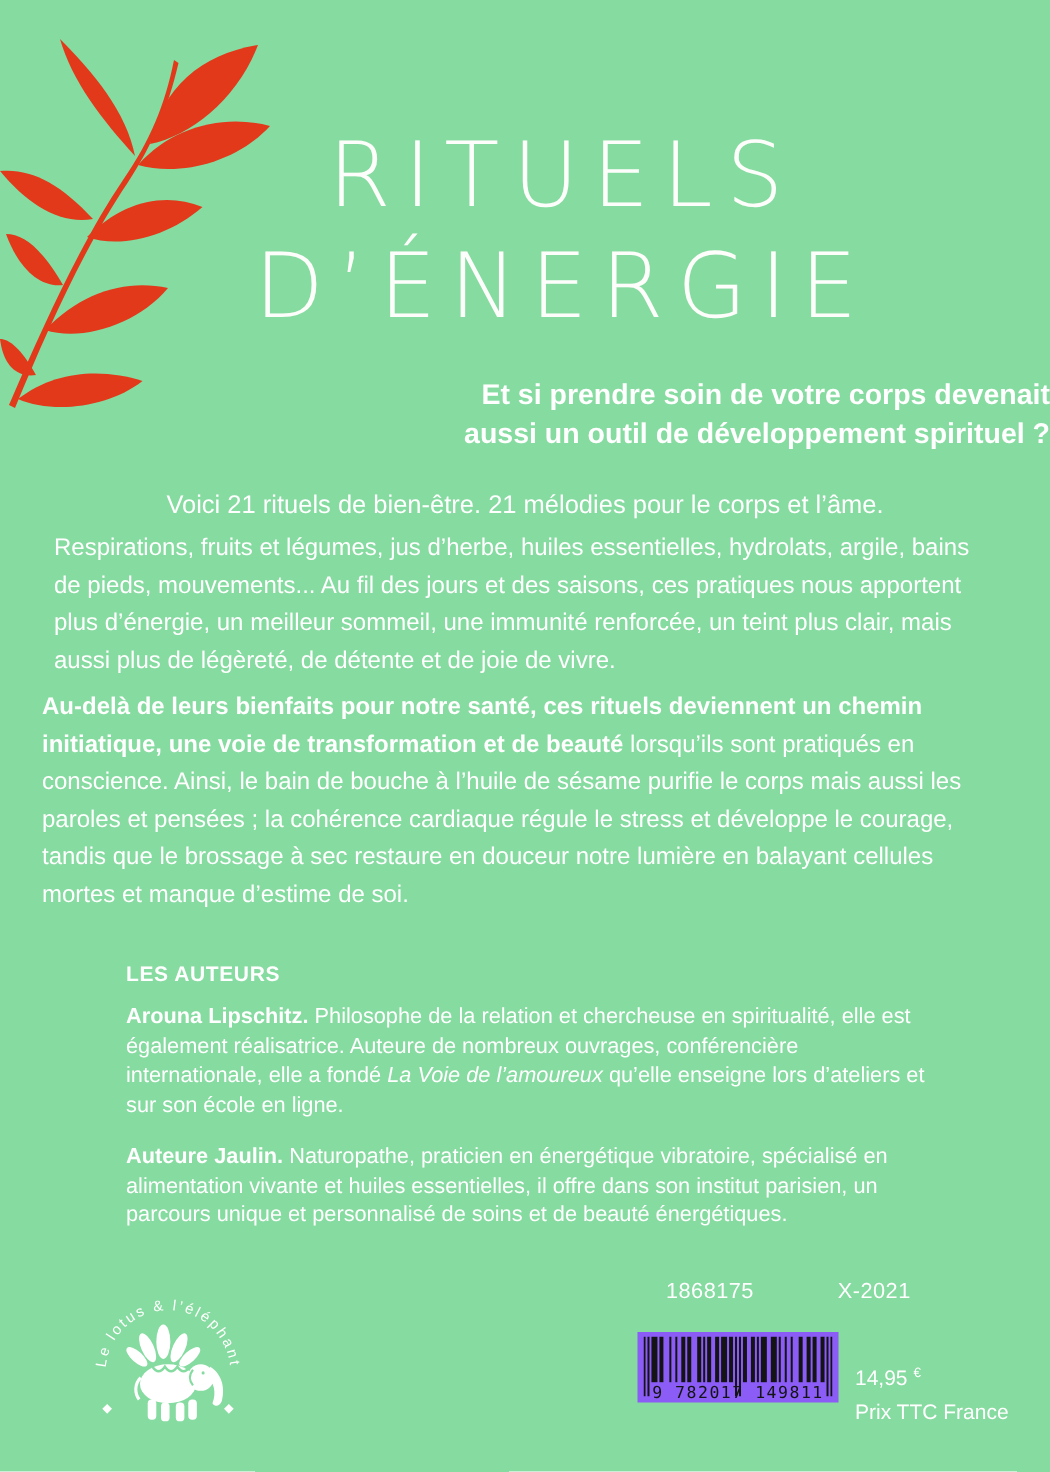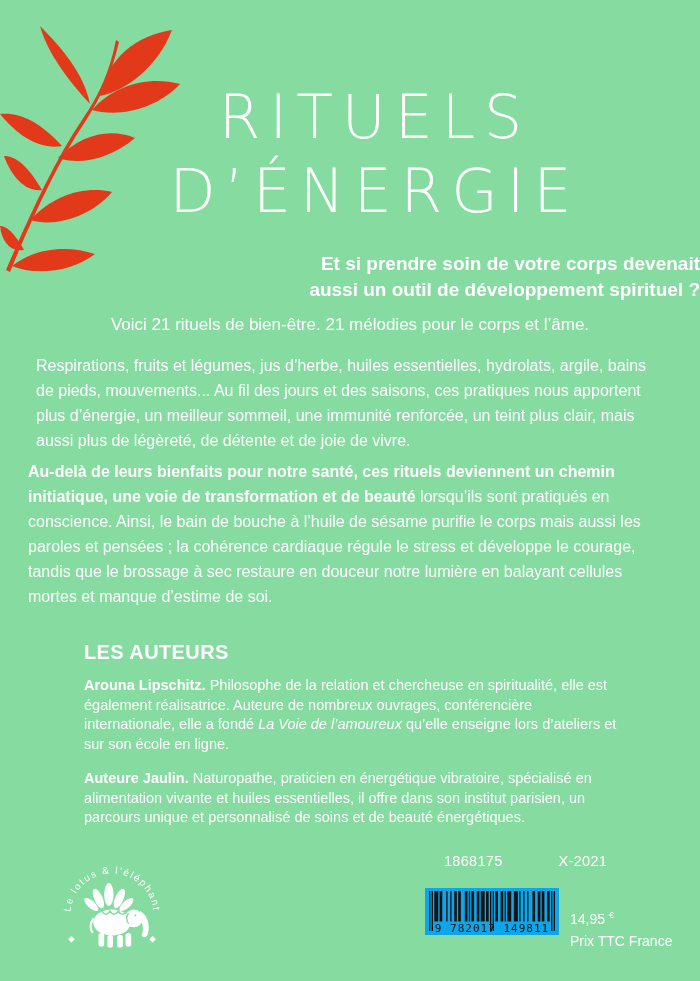--- a/index.html
+++ b/index.html
@@ -12,36 +12,36 @@
   .title {
     position:absolute; top:40px; left:25px; width:700px; text-align:center;
     font-family:"DejaVu Sans","Liberation Sans",sans-serif;
     font-weight:200; font-size:60px; line-height:74px; letter-spacing:9px;
     white-space:pre-line; color:#fdfefb;
   }
   .hook {
     position:absolute; top:232px; left:0; width:700px; text-align:right;
     font-weight:700; font-size:19px; line-height:26px; white-space:pre-line;
   }
-  .tagline { position:absolute; top:298px; left:0; width:700px; text-align:center; font-size:17px; }
+  .tagline { position:absolute; top:310px; left:0; width:700px; text-align:center; font-size:17px; }
   .para { position:absolute; left:50%; transform:translateX(-50%); text-align:left; font-size:16px; line-height:25px; }
   .para1 { top:337px; width:628px; }
   .para2 { top:443px; width:644px; }
   .para2 b { font-weight:700; }
   .authors { position:absolute; left:84px; top:641px; width:535px; text-align:left; }
-  .authors-heading { font-size:20px; font-weight:700; letter-spacing:.4px; margin:0 0 12px 0; }
+  .authors-heading { font-size:14px; font-weight:700; letter-spacing:.4px; margin:0 0 12px 0; }
   .bio { font-size:14.5px; line-height:19.5px; margin:0 0 15px 0; }
   .bio b { font-weight:700; }
   .bio i { font-style:italic; }
   .logo { position:absolute; left:60px; top:856px; width:104px; height:104px; }
   .isbn-block { position:absolute; left:444px; top:851px; font-size:14.5px; line-height:20px; letter-spacing:.3px; }
   .isbn-refs { display:flex; gap:56px; }
   .barcode {
     position:absolute; left:425px; top:888px; width:134px; height:47px;
-    background:#0ea5e9; box-sizing:border-box; padding:3px 4px 0 4px;
+    background:#8b5cf6; box-sizing:border-box; padding:3px 4px 0 4px;
   }
   .barcode svg { display:block; width:126px; height:40px; }
   .barcode-digits {
     position:absolute; bottom:1px; left:0; width:100%; text-align:center;
     font-family:"DejaVu Sans Mono","Liberation Mono",monospace;
     font-size:11px; line-height:11px; letter-spacing:1px; color:#141414;
   }
   .price-block { position:absolute; left:570px; top:904px; font-size:14px; line-height:22px; }
   .price-block sup { font-size:9px; }
 </style>

